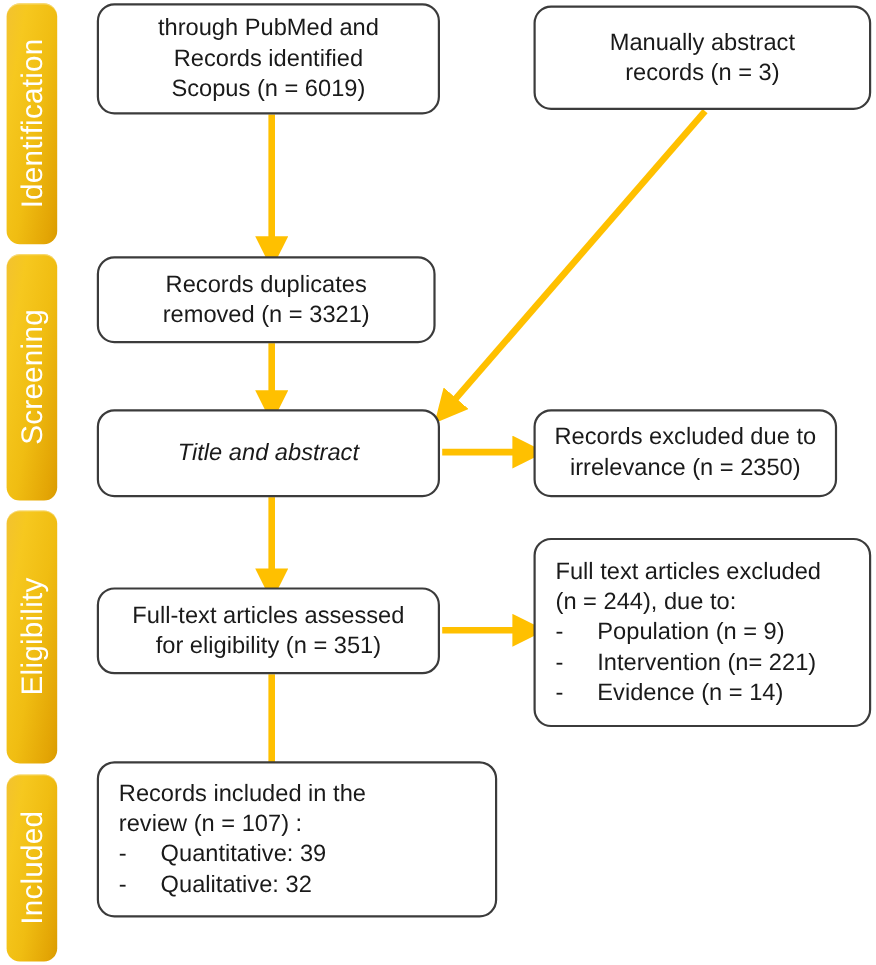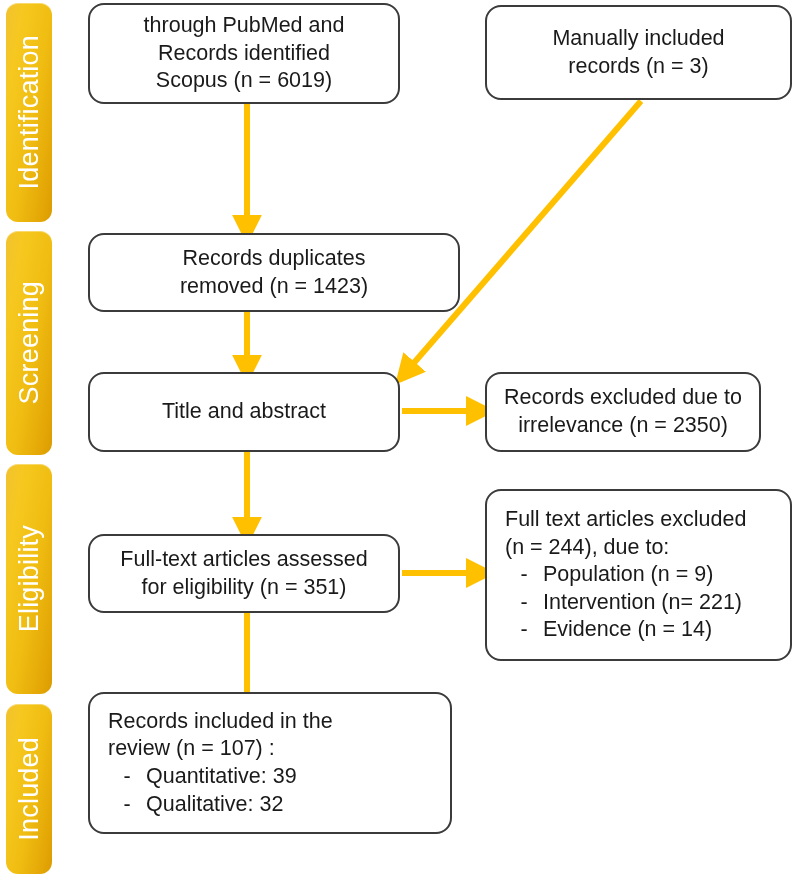--- a/index.html
+++ b/index.html
@@ -50,21 +50,21 @@
     border-radius: 16px;
     display: flex;
     flex-direction: column;
     justify-content: center;
     color: #1a1a1a;
     font-size: 21.5px;
     line-height: 1.28;
   }
   .node.center { align-items: center; text-align: center; }
   .node.center .line { display: block; }
-  .node.left   { align-items: flex-start; text-align: center; padding-left: 18px; }
+  .node.left   { align-items: flex-start; text-align: left; padding-left: 18px; }
 
   .line { white-space: nowrap; }
 
   
   .bullet {
     display: block;
     white-space: nowrap;
   }
   .bullet .dash { display: inline-block; width: 38px; }
 
@@ -121,30 +121,30 @@
     <span class="stage-label">Included</span>
   </div>
 
   <div class="node center" style="left:88px; top:3px; width:312px; height:101px;">
     <span class="line">through PubMed and</span>
     <span class="line">Records identified</span>
     <span class="line">Scopus (n = 6019)</span>
   </div>
 
   <div class="node center" style="left:485px; top:5px; width:307px; height:95px;">
-    <span class="line">Manually included</span>
+    <span class="line">Manually abstract</span>
     <span class="line">records (n = 3)</span>
   </div>
 
-  <div class="node center" style="left:88px; top:233px; width:372px; height:79px;">
+  <div class="node center" style="left:88px; top:233px; width:308px; height:79px;">
     <span class="line">Records duplicates</span>
-    <span class="line">removed (n = 1423)</span>
+    <span class="line">removed (n = 3321)</span>
   </div>
 
-  <div class="node center" style="left:88px; top:372px; width:312px; height:80px;">
+  <div class="node center" style="left:88px; top:372px; width:312px; height:80px;font-style:italic;">
     <span class="line">Title and abstract</span>
   </div>
 
   <div class="node center" style="left:485px; top:372px; width:276px; height:80px;">
     <span class="line">Records excluded due to</span>
     <span class="line">irrelevance (n = 2350)</span>
   </div>
 
   <div class="node center" style="left:88px; top:534px; width:312px; height:79px;">
     <span class="line">Full-text articles assessed</span>

